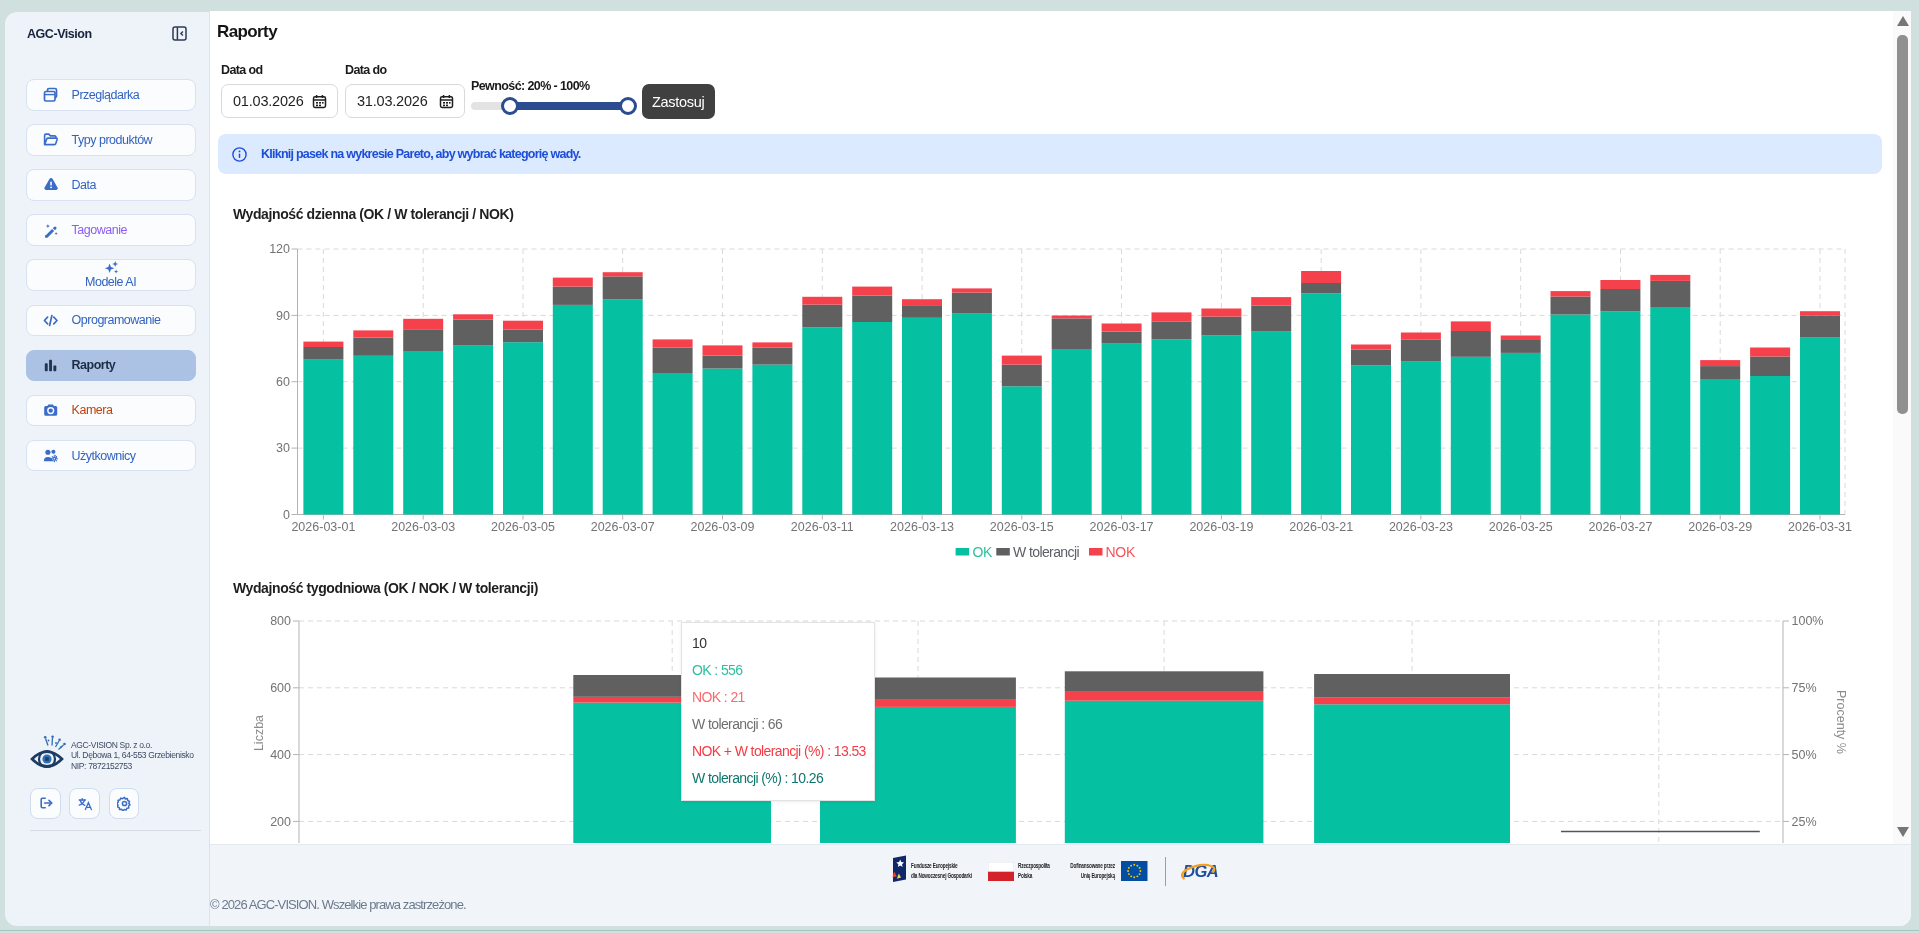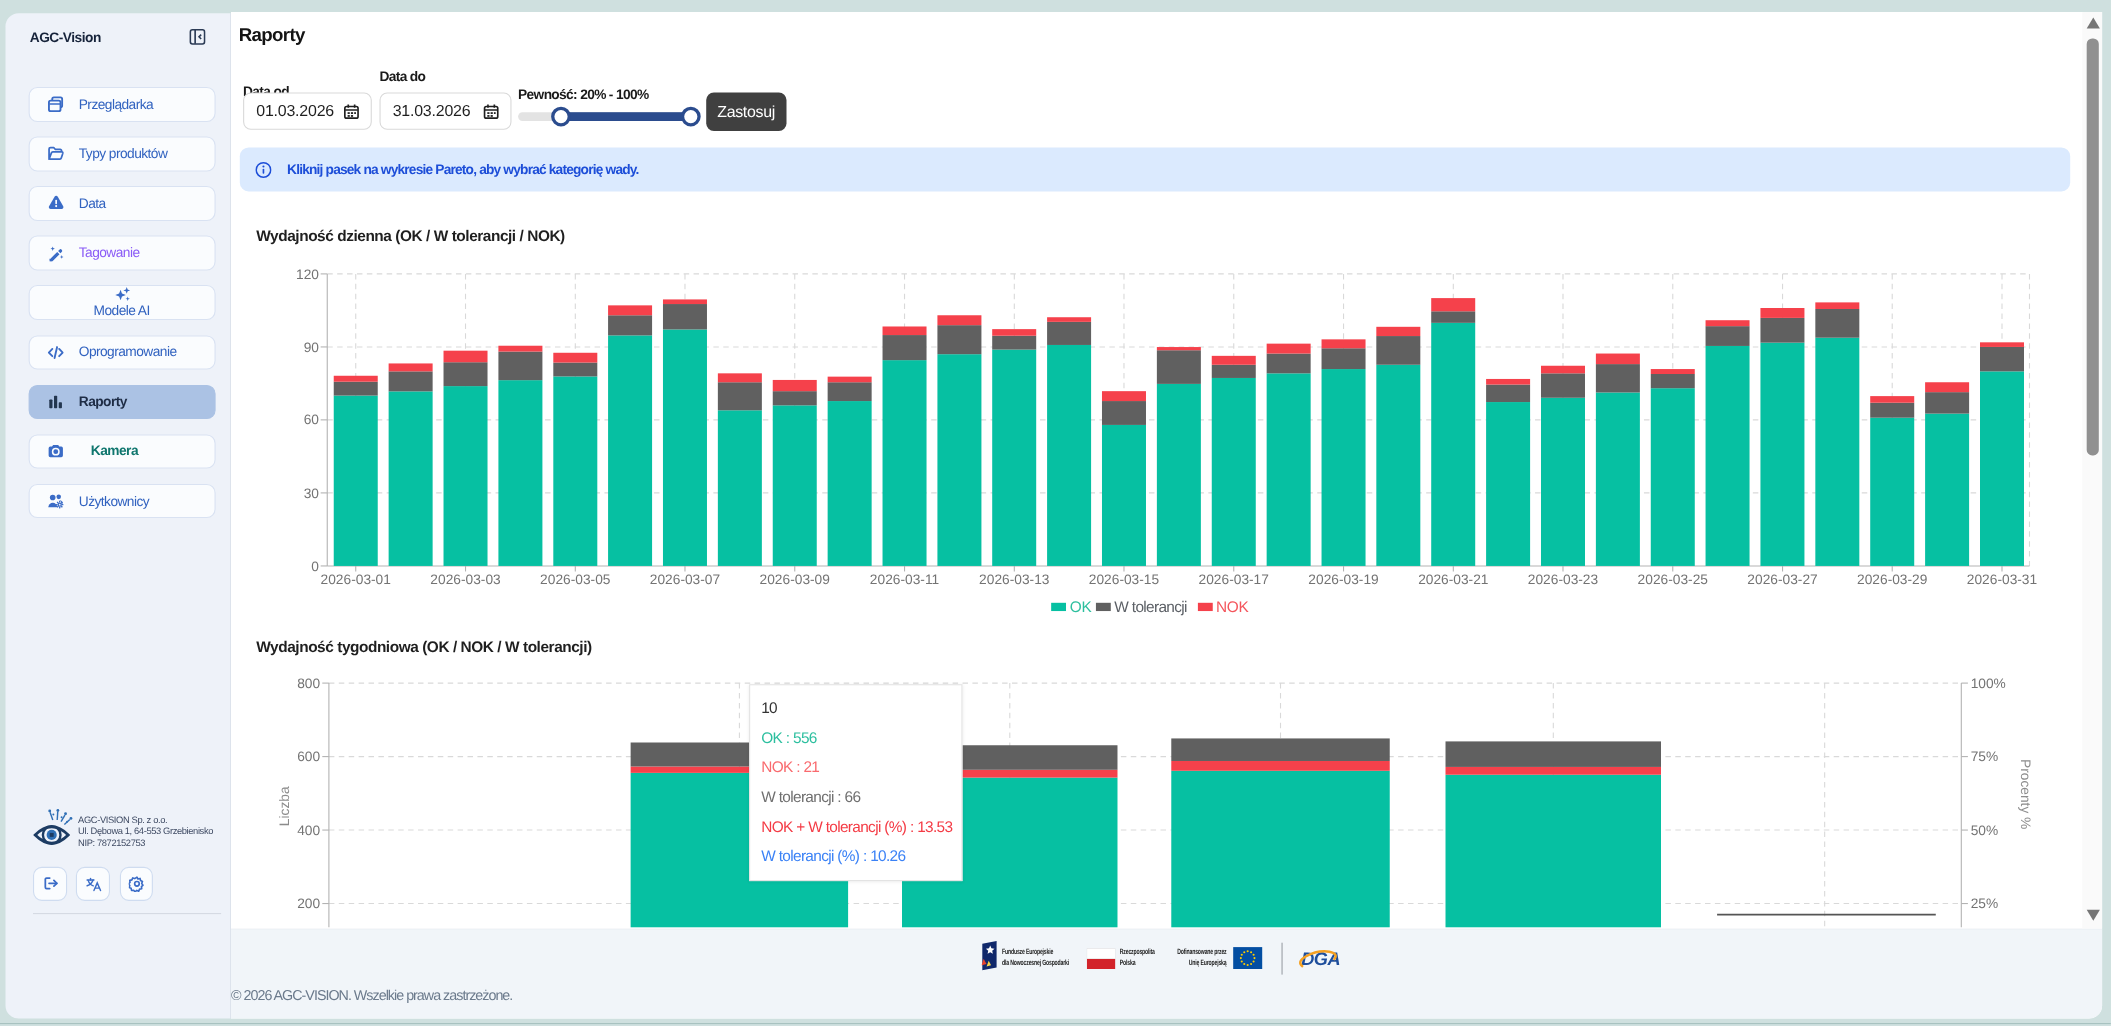--- a/index.html
+++ b/index.html
@@ -82,21 +82,21 @@
         <rect x="6.1" y="1.8" width="2.9" height="11.4" rx="0.7" fill="#23364f"></rect>
         <rect x="10.4" y="7.6" width="2.9" height="5.6" rx="0.7" fill="#23364f"></rect>
       </svg>
       <span style="color:#1e2c45;font-weight:700;">Raporty</span>
     </div>
 <div class="nav" style="top:382.7px;">
       <svg width="15" height="15" viewBox="0 0 15 15" style="margin:0 14px 0 16px;flex:0 0 15px;">
         <path d="M1.2 4.4 a1.5 1.5 0 0 1 1.5-1.5 h1.6 l1-1.4 h4.6 l1 1.4 h1.8 a1.5 1.5 0 0 1 1.5 1.5 v6.8 a1.5 1.5 0 0 1-1.5 1.5 h-10 a1.5 1.5 0 0 1-1.5-1.5 Z" fill="#3b6cc7"></path>
         <circle cx="7.7" cy="7.6" r="2.9" fill="#3b6cc7" stroke="#fafcfe" stroke-width="1.4"></circle>
       </svg>
-      <span style="color:#0f766e;font-weight:700;margin-left:11px;">Kamera</span>
+      <span style="color:#c2410c;font-weight:400;">Kamera</span>
     </div>
 <div class="nav" style="top:427.8px;">
       <svg width="15" height="15" viewBox="0 0 15 15" style="margin:0 14px 0 16px;flex:0 0 15px;">
         <circle cx="4.9" cy="4.3" r="2.55" fill="#3b6cc7"></circle>
         <path d="M0.9 13.2 a4.1 4.1 0 0 1 8.2 0 Z" fill="#3b6cc7"></path>
         <circle cx="10.4" cy="3.7" r="2.05" fill="#3b6cc7"></circle>
         <path d="M9.9 6.6 a3.5 3.5 0 0 1 4.3 3.2 l-1.3.15 a3.3 3.3 0 0 0-3-3.35 Z" fill="#3b6cc7"></path>
         <rect x="10.65" y="7.3" width="1.3" height="1.5" rx="0.4" fill="#3b6cc7" transform="rotate(0 11.3 10.75)"></rect>
         <rect x="10.65" y="7.3" width="1.3" height="1.5" rx="0.4" fill="#3b6cc7" transform="rotate(45 11.3 10.75)"></rect>
         <rect x="10.65" y="7.3" width="1.3" height="1.5" rx="0.4" fill="#3b6cc7" transform="rotate(90 11.3 10.75)"></rect>
@@ -153,21 +153,21 @@
           <circle cx="7.5" cy="7.5" r="2.1"></circle>
           <path d="M7.5 1.4 l.9 1.7 1.9-.5 .5 1.9 1.7.9 -.7 1.8 1.2 1.5 -1.4 1.3 .2 1.9 -1.9.4 -.8 1.8 -1.8-.6 -1.5 1.2 -1.3-1.4 -1.9.2 -.4-1.9 -1.8-.8 .6-1.8 -1.2-1.5 1.4-1.3 -.2-1.9 1.9-.4 .8-1.8 1.8.6 Z" stroke-linejoin="round"></path>
         </g>
       </svg></div>
   <div class="abs" style="left:25px;top:818px;width:171px;border-top:1px solid #d5dae3;"></div>
 </div>
 
 <div id="main"></div>
 
 <div class="abs" style="left:217px;top:22px;font-size:17px;font-weight:700;letter-spacing:-0.6px;color:#141414;">Raporty</div>
-<div class="lbl" style="left:221px;top:63px;margin-top:13px;">Data od</div>
+<div class="lbl" style="left:221px;top:63px;">Data od</div>
 <div class="lbl" style="left:345px;top:63px;">Data do</div>
 <div class="dinput" style="left:221px;width:117px;">01.03.2026<svg style="position:absolute;right:10px;top:9px;" width="15" height="15" viewBox="0 0 15 15">
       <g fill="none" stroke="#1f1f1f" stroke-width="1.5">
         <rect x="1.5" y="2.8" width="12" height="10.6" rx="1.6"></rect>
         <line x1="4.6" y1="1" x2="4.6" y2="4"></line>
         <line x1="10.4" y1="1" x2="10.4" y2="4"></line>
         <line x1="1.8" y1="6" x2="13.2" y2="6"></line>
       </g>
       <g fill="#1f1f1f">
         <rect x="4" y="8" width="2" height="1.6"></rect>
@@ -418,21 +418,21 @@
 </svg>
 
 <div class="abs" style="left:233px;top:580px;font-size:14px;font-weight:700;letter-spacing:-0.4px;color:#1f1f1f;">Wydajność tygodniowa (OK / NOK / W tolerancji)</div>
 
 <div class="abs" style="left:681px;top:622px;width:194px;height:178.5px;background:#fff;border:1px solid #e3e3e3;box-shadow:0 1px 3px rgba(0,0,0,0.08);">
   <div class="tt" style="top:12px;color:#333;">10</div>
   <div class="tt" style="top:39px;color:#2cbf9f;">OK : 556</div>
   <div class="tt" style="top:66px;color:#f96a6e;">NOK : 21</div>
   <div class="tt" style="top:93px;color:#6f6f6f;">W tolerancji : 66</div>
   <div class="tt" style="top:120px;color:#f43b45;">NOK + W tolerancji (%) : 13.53</div>
-  <div class="tt" style="top:147px;color:#3b82f6;">W tolerancji (%) : 10.26</div>
+  <div class="tt" style="top:147px;color:#0f766e;">W tolerancji (%) : 10.26</div>
 </div>
 
 <div class="abs" style="left:210px;top:843.5px;width:1700.6px;height:82px;background:#f1f5f9;border-top:1px solid #e4e9ef;border-radius:0 0 12px 0;"></div>
 <svg class="abs" style="left:891px;top:855px;" width="16" height="28" viewBox="0 0 16 28">
     <g>
       <path d="M2 3 L15 0.5 L15 24.5 L2 27 Z" fill="#10286b"></path>
 <path d="M9.2 4.5 l1.1 2.6 2.8.3 -2.1 1.9 .6 2.8 -2.4-1.5 -2.4 1.5 .6-2.8 -2.1-1.9 2.8-.3 Z" fill="#fff"></path>
 <path d="M3.2 16.5 l2.6 4.8 -4.4 1.2 Z" fill="#e8412c"></path>
 <path d="M7.8 18.5 l2.2 4.1 -4.1 1.1 Z" fill="#f6d64a"></path>
     </g>

